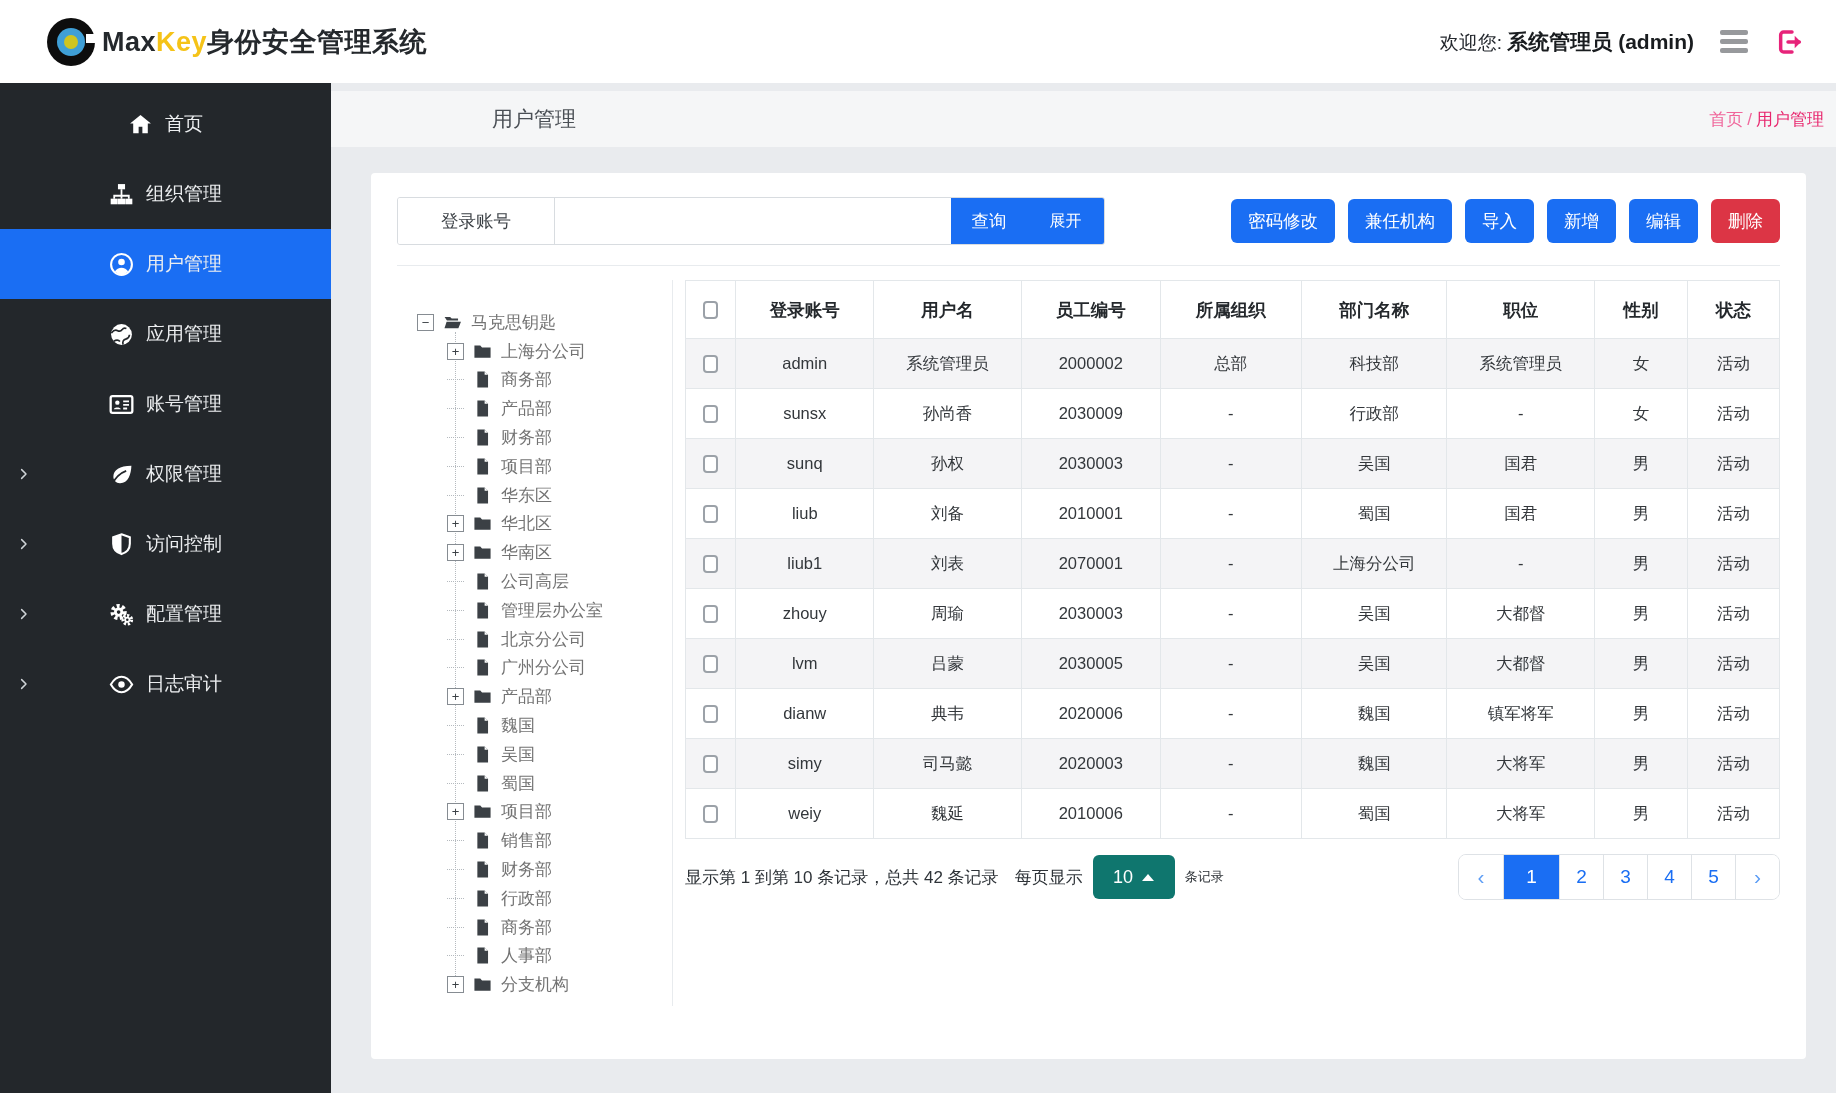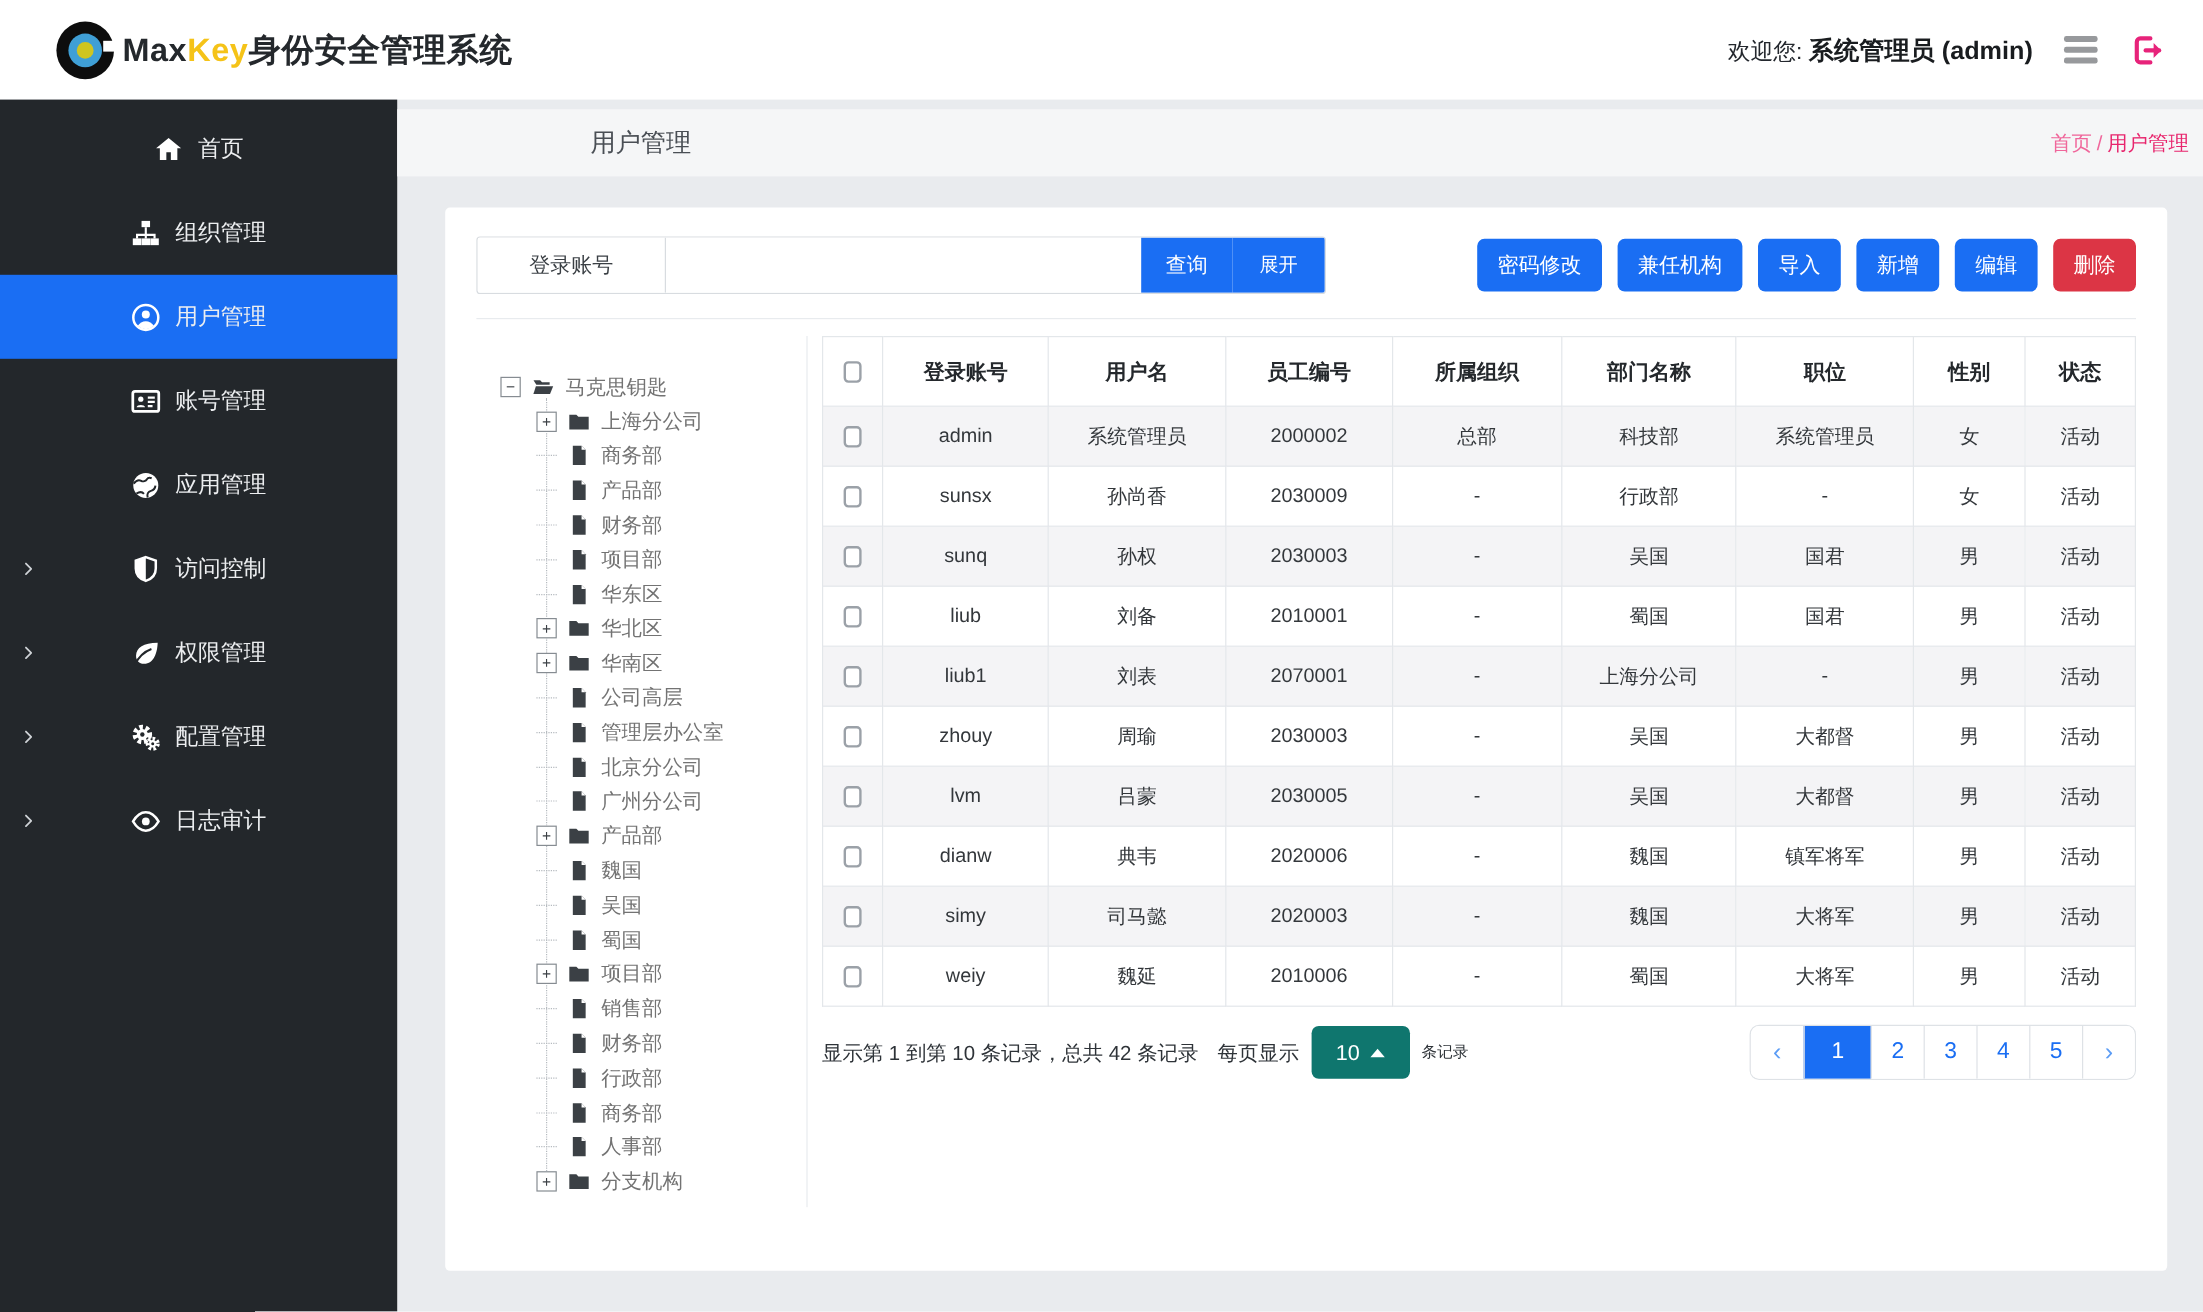--- a/index.html
+++ b/index.html
@@ -164,64 +164,64 @@
               <circle cx="12" cy="12" r="10" fill="none" stroke="currentColor" stroke-width="2"></circle>
               <circle cx="12" cy="9.6" r="3.2" fill="currentColor"></circle>
               <path d="M5.6 18.6a7.6 7.6 0 0 1 12.8 0A9.9 9.9 0 0 1 12 21.4a9.9 9.9 0 0 1-6.4-2.8z" fill="currentColor"></path>
             </svg>
           </span>
           <span class="side-label">用户管理</span>
         </div>
         <div class="side-item">
           <span class="side-icon">
             <svg viewBox="0 0 24 24">
+              <circle cx="12" cy="12" r="10" fill="currentColor"></circle>
+              <path d="M2.3 10.5c2-2.5 4-3.3 6-2.2 1.6.9 3.5.2 4.4-1 .8-1.2 2.6-1.6 4-1M4.5 18.5c2.5-1.5 4.7-1.4 6 .3M13.5 21.6c-.8-2.8.4-4.6 2.6-5.2 2-.5 3.4-2 3.6-4.2" stroke="#23272b" stroke-width="1.6" fill="none"></path>
+            </svg>
+          </span>
+          <span class="side-label">应用管理</span>
+        </div>
+        <div class="side-item">
+          <span class="side-icon">
+            <svg viewBox="0 0 24 24">
               <rect x="1.6" y="4" width="20.8" height="16" rx="1.8" fill="none" stroke="currentColor" stroke-width="2.2"></rect>
               <circle cx="8" cy="10.2" r="2.1" fill="currentColor"></circle>
               <path d="M4.6 16.6c.4-2.4 6.4-2.4 6.8 0z" fill="currentColor"></path>
               <path d="M13.6 9h5.6M13.6 12.4h5.6M13.6 15.8h3.8" stroke="currentColor" stroke-width="1.8"></path>
             </svg>
           </span>
           <span class="side-label">账号管理</span>
         </div>
         <div class="side-item">
-          <span class="side-icon">
-            <svg viewBox="0 0 24 24">
-              <circle cx="12" cy="12" r="10" fill="currentColor"></circle>
-              <path d="M2.3 10.5c2-2.5 4-3.3 6-2.2 1.6.9 3.5.2 4.4-1 .8-1.2 2.6-1.6 4-1M4.5 18.5c2.5-1.5 4.7-1.4 6 .3M13.5 21.6c-.8-2.8.4-4.6 2.6-5.2 2-.5 3.4-2 3.6-4.2" stroke="#23272b" stroke-width="1.6" fill="none"></path>
-            </svg>
-          </span>
-          <span class="side-label">应用管理</span>
+          <span class="side-caret">
+            <svg viewBox="0 0 24 24">
+              <path d="M9 5l7 7-7 7" fill="none" stroke="currentColor" stroke-width="2.4" stroke-linecap="round" stroke-linejoin="round"></path>
+            </svg>
+          </span>
+          <span class="side-icon">
+            <svg viewBox="0 0 24 24">
+              <path d="M21.5 3.5C10 3.5 4.5 7.5 4.2 13.6c-.2 3.8 2.6 6.6 6.2 6.7 8 .2 10.8-8.6 11.1-16.8z" fill="currentColor"></path>
+              <path d="M3 21.5C6 15 11 10.5 16.5 8.5" stroke="#23272b" stroke-width="1.6" fill="none"></path>
+            </svg>
+          </span>
+          <span class="side-label">权限管理</span>
         </div>
         <div class="side-item">
           <span class="side-caret">
             <svg viewBox="0 0 24 24">
               <path d="M9 5l7 7-7 7" fill="none" stroke="currentColor" stroke-width="2.4" stroke-linecap="round" stroke-linejoin="round"></path>
             </svg>
           </span>
           <span class="side-icon">
             <svg viewBox="0 0 24 24">
               <path d="M12 2.2 20 5v6.3c0 4.8-3.2 8.4-8 9.9-4.8-1.5-8-5.1-8-9.9V5z" fill="none" stroke="currentColor" stroke-width="2"></path>
               <path d="M12 2.2v19c-4.8-1.5-8-5.1-8-9.9V5z" fill="currentColor"></path>
             </svg>
           </span>
           <span class="side-label">访问控制</span>
-        </div>
-        <div class="side-item">
-          <span class="side-caret">
-            <svg viewBox="0 0 24 24">
-              <path d="M9 5l7 7-7 7" fill="none" stroke="currentColor" stroke-width="2.4" stroke-linecap="round" stroke-linejoin="round"></path>
-            </svg>
-          </span>
-          <span class="side-icon">
-            <svg viewBox="0 0 24 24">
-              <path d="M21.5 3.5C10 3.5 4.5 7.5 4.2 13.6c-.2 3.8 2.6 6.6 6.2 6.7 8 .2 10.8-8.6 11.1-16.8z" fill="currentColor"></path>
-              <path d="M3 21.5C6 15 11 10.5 16.5 8.5" stroke="#23272b" stroke-width="1.6" fill="none"></path>
-            </svg>
-          </span>
-          <span class="side-label">权限管理</span>
         </div>
         <div class="side-item">
           <span class="side-caret">
             <svg viewBox="0 0 24 24">
               <path d="M9 5l7 7-7 7" fill="none" stroke="currentColor" stroke-width="2.4" stroke-linecap="round" stroke-linejoin="round"></path>
             </svg>
           </span>
           <span class="side-icon">
             <svg viewBox="0 0 26 26">
               <circle cx="10" cy="10.5" r="6.2" fill="none" stroke="currentColor" stroke-width="4.5" stroke-dasharray="3 2.3"></circle>

